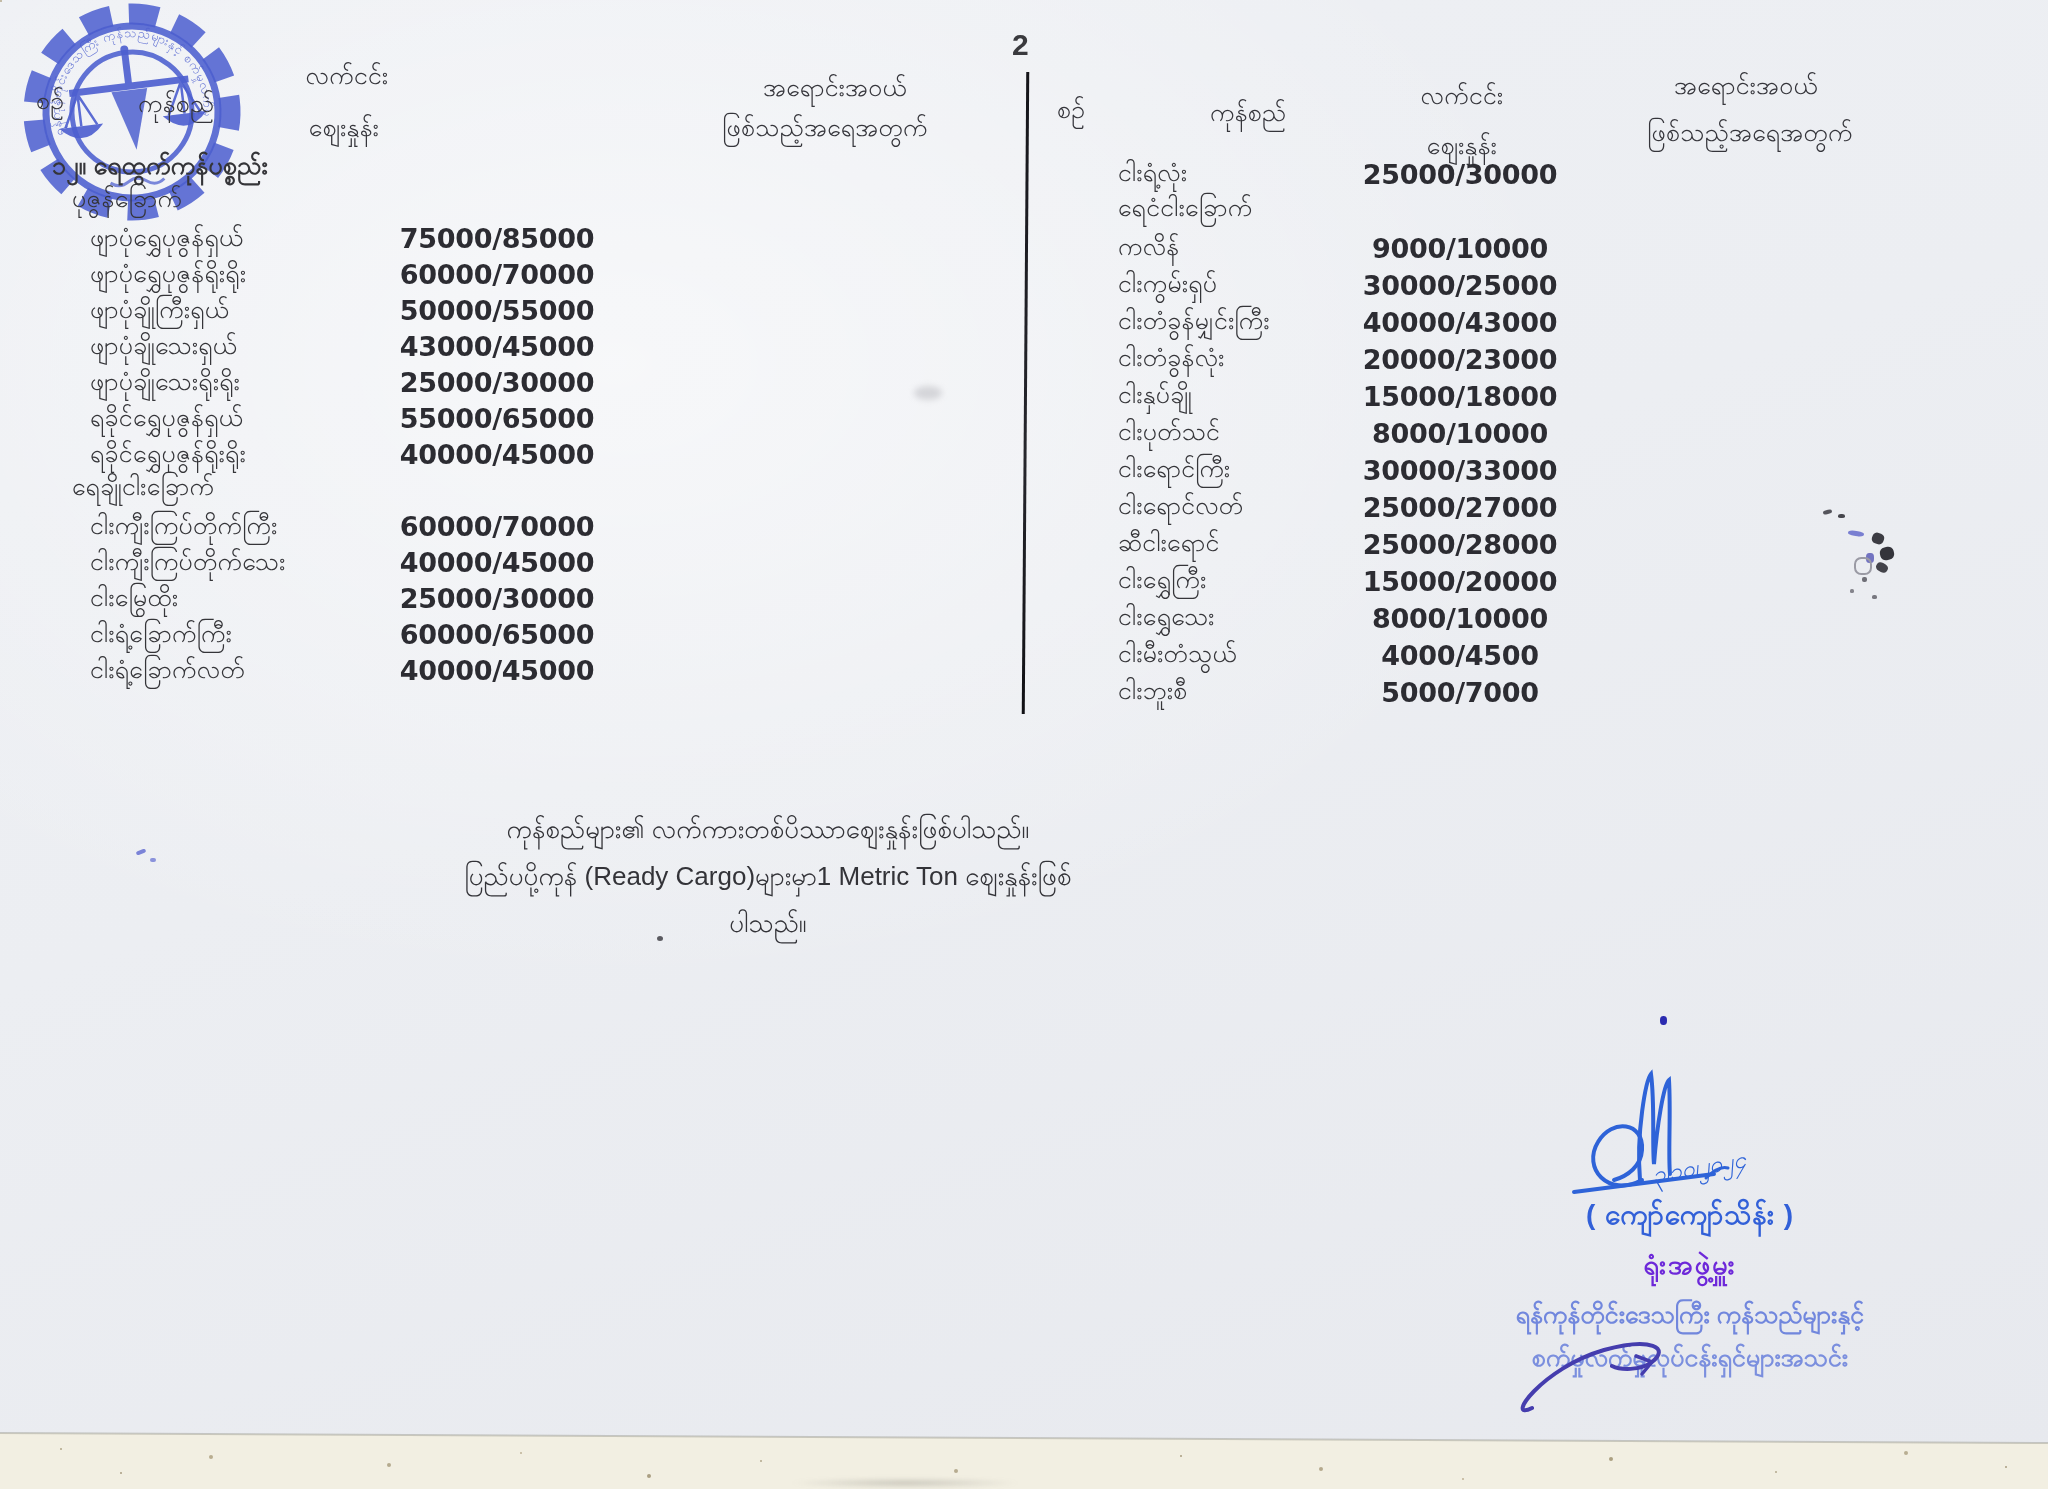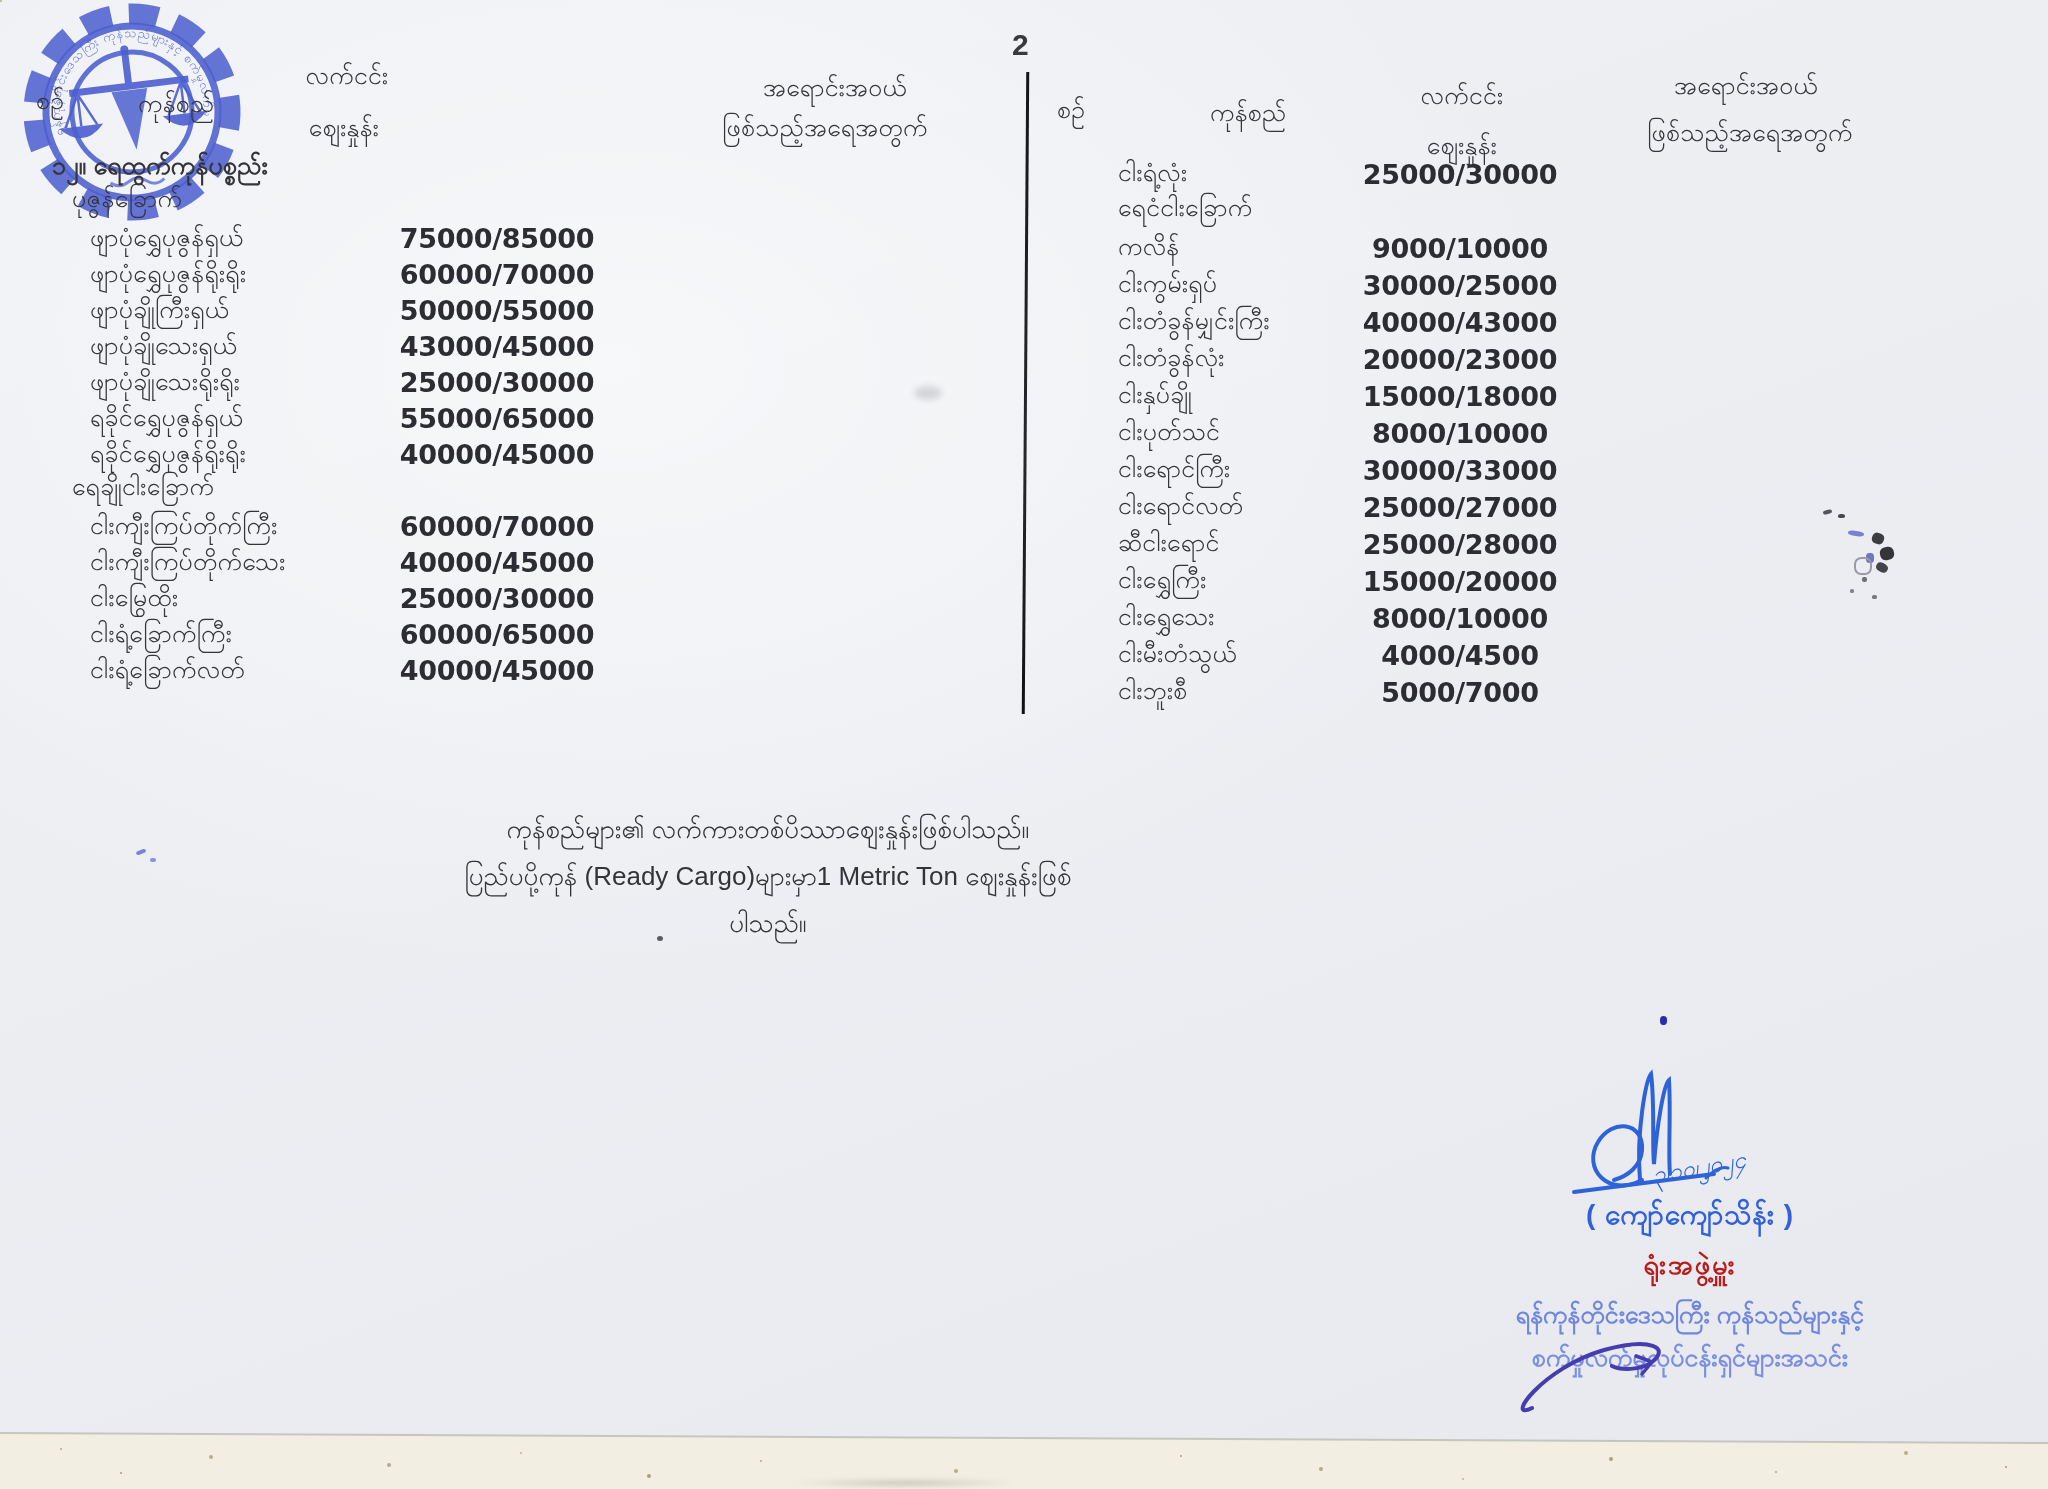--- a/index.html
+++ b/index.html
@@ -62,21 +62,21 @@
   
   .notes{position:absolute;left:448px;top:786px;width:640px;z-index:5;
     text-align:center;font-size:26px;font-weight:500;color:#333338;line-height:47px;margin-top:20px;}
 
   
   .stamp{position:absolute;left:0px;top:-2px;z-index:3;opacity:.9;}
 
   
   .sig-block{position:absolute;left:1450px;top:1196px;width:480px;z-index:5;text-align:center;white-space:nowrap;}
   .sig-name{font-size:28px;font-weight:600;color:#3260d8;letter-spacing:1px;}
-  .sig-title{font-size:27px;font-weight:700;color:#b91c1c;margin-top:9px;letter-spacing:2px;font-family:Liberation Serif, serif;}
+  .sig-title{font-size:27px;font-weight:700;color:#6d28d9;margin-top:9px;letter-spacing:2px;font-family:Liberation Serif, serif;}
   .sig-org{font-size:25px;font-weight:600;color:#7187dd;margin-top:11px;}
   .sig-org2{font-size:25px;font-weight:600;color:#7b8fde;margin-top:6px;}
   .sig-strokes{position:absolute;left:1556px;top:1062px;z-index:6;}
   .sig-date{position:absolute;left:1652px;top:1152px;z-index:6;font-size:23px;color:#2e63d8;
     transform:rotate(-10deg);font-style:italic;font-weight:500;}
   .swoosh{position:absolute;left:1512px;top:1330px;z-index:6;}
 
   
   .speck{position:absolute;border-radius:50%;z-index:4;}
   .ink-cluster{position:absolute;left:1820px;top:505px;width:1px;height:1px;z-index:4;}

